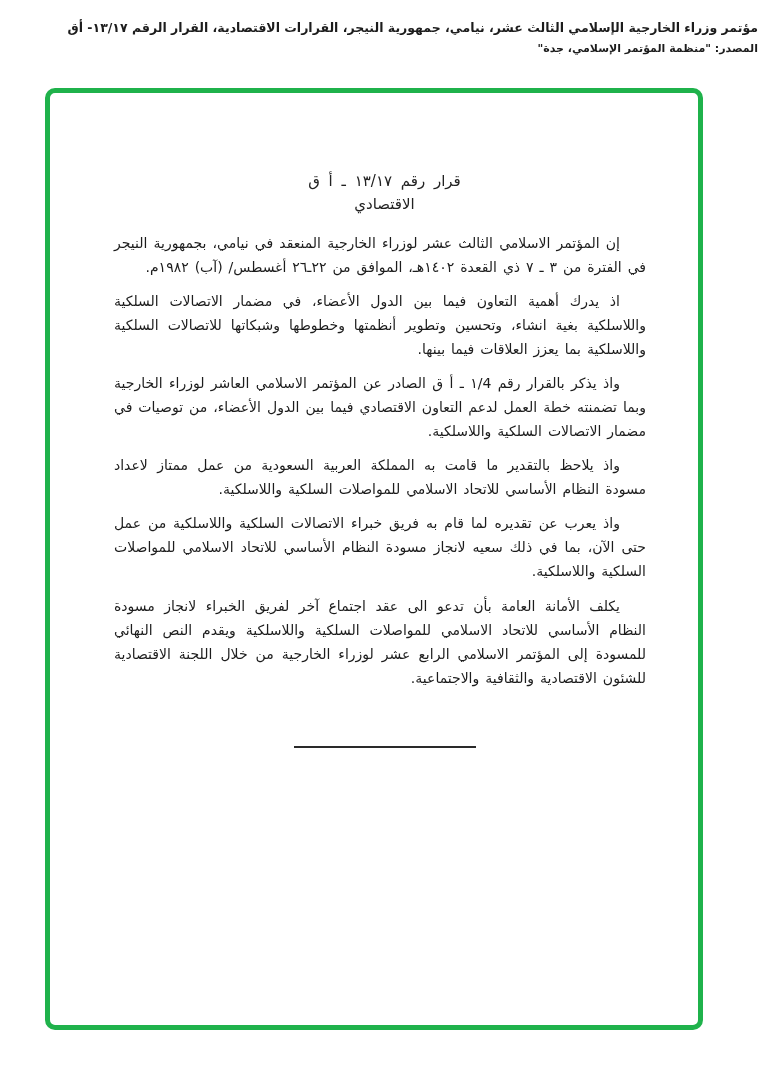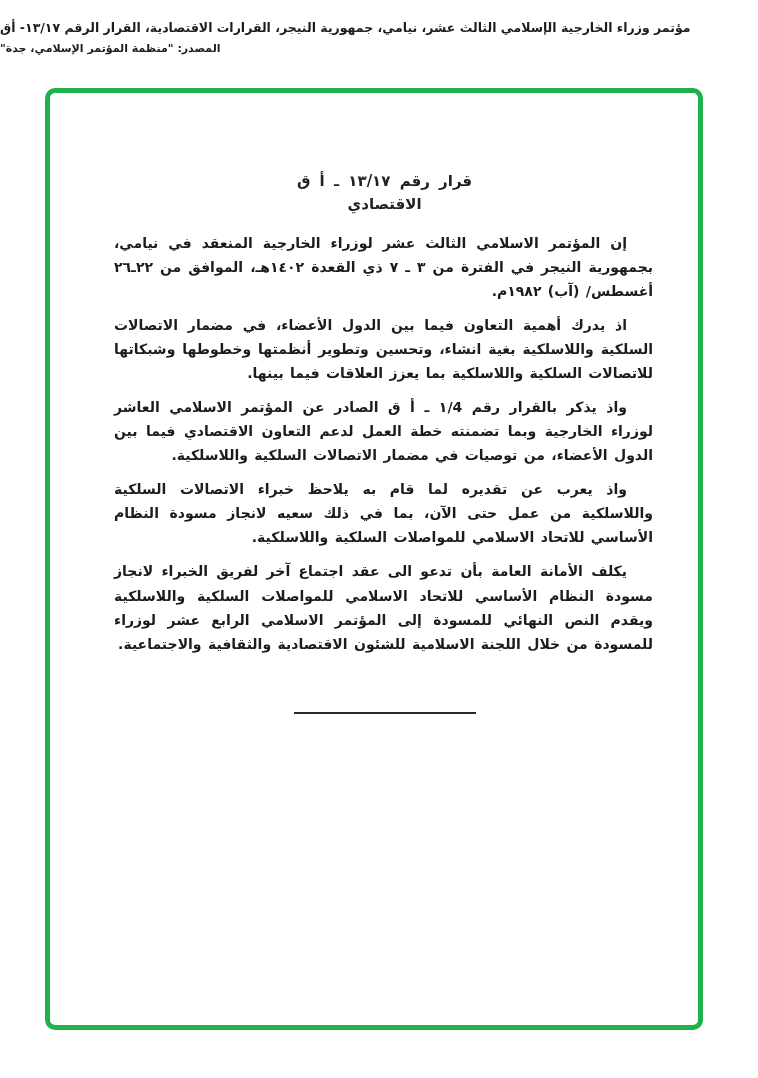--- a/index.html
+++ b/index.html
@@ -16,21 +16,21 @@
     color: #1c1c1c;
     overflow: hidden;
   }
 
   
   .doc-header {
     position: absolute;
     top: 20px;
     left: 0;
     width: 100%;
-    text-align: left;
+    text-align: right;
   }
   .doc-header .line1 {
     font-size: 12.5px;
     font-weight: bold;
     letter-spacing: 0.2px;
     white-space: nowrap;
   }
   .doc-header .line2 {
     margin-top: 7px;
     font-size: 11px;
@@ -43,39 +43,38 @@
     top: 88px;
     left: 45px;
     width: 658px;
     height: 942px;
     box-sizing: border-box;
     border: 5px solid #1fb24b;
     border-radius: 10px;
     background: #ffffff;
     padding: 77px 43px 0 64px;
     overflow: hidden;
-    font-weight: bold;
   }
 
   
   .title-block {
     text-align: center;
     font-size: 15px;
     line-height: 1.55;
     word-spacing: 4px;
     color: #222222;
   }
   .title-block .t-line { margin: 0; }
 
   
   .body-block {
     margin-top: 14px;
   }
   .body-block p {
-    margin: 0 2px 10px 0;
+    margin: 0 9px 10px 0;
     font-size: 14px;
     line-height: 1.72;
     text-align: justify;
     text-indent: 26px;
     word-spacing: 1.5px;
     color: #1c1c1c;
   }
 
   
   .divider {
@@ -99,21 +98,22 @@
 
     <div class="title-block">
       <div class="t-line">قرار رقم ١٣/١٧ ـ أ ق</div>
       <div class="t-line">الاقتصادي</div>
     </div>
 
     <div class="body-block">
       <p>إن المؤتمر الاسلامي الثالث عشر لوزراء الخارجية المنعقد في نيامي، بجمهورية النيجر في الفترة من ٣ ـ ٧ ذي القعدة ١٤٠٢هـ، الموافق من ٢٢ـ٢٦ أغسطس/ (آب) ١٩٨٢م.</p>
       <p>اذ يدرك أهمية التعاون فيما بين الدول الأعضاء، في مضمار الاتصالات السلكية واللاسلكية بغية انشاء، وتحسين وتطوير أنظمتها وخطوطها وشبكاتها للاتصالات السلكية واللاسلكية بما يعزز العلاقات فيما بينها.</p>
       <p>واذ يذكر بالقرار رقم ١/4 ـ أ ق الصادر عن المؤتمر الاسلامي العاشر لوزراء الخارجية وبما تضمنته خطة العمل لدعم التعاون الاقتصادي فيما بين الدول الأعضاء، من توصيات في مضمار الاتصالات السلكية واللاسلكية.</p>
-      <p>واذ يعرب عن تقديره لما قام به يلاحظ خبراء الاتصالات السلكية واللاسلكية من عمل حتى الآن، بما في ذلك سعيه لانجاز مسودة النظام الأساسي للاتحاد الاسلامي للمواصلات السلكية واللاسلكية.</p>
-      <p>يكلف الأمانة العامة بأن تدعو الى عقد اجتماع آخر لفريق الخبراء لانجاز مسودة النظام الأساسي للاتحاد الاسلامي للمواصلات السلكية واللاسلكية ويقدم النص النهائي للمسودة إلى المؤتمر الاسلامي الرابع عشر لوزراء للمسودة من خلال اللجنة الاسلامية للشئون الاقتصادية والثقافية والاجتماعية.</p>
+      <p>واذ يلاحظ بالتقدير ما قامت به المملكة العربية السعودية من عمل ممتاز لاعداد مسودة النظام الأساسي للاتحاد الاسلامي للمواصلات السلكية واللاسلكية.</p>
+      <p>واذ يعرب عن تقديره لما قام به فريق خبراء الاتصالات السلكية واللاسلكية من عمل حتى الآن، بما في ذلك سعيه لانجاز مسودة النظام الأساسي للاتحاد الاسلامي للمواصلات السلكية واللاسلكية.</p>
+      <p>يكلف الأمانة العامة بأن تدعو الى عقد اجتماع آخر لفريق الخبراء لانجاز مسودة النظام الأساسي للاتحاد الاسلامي للمواصلات السلكية واللاسلكية ويقدم النص النهائي للمسودة إلى المؤتمر الاسلامي الرابع عشر لوزراء الخارجية من خلال اللجنة الاقتصادية للشئون الاقتصادية والثقافية والاجتماعية.</p>
     </div>
 
     <div class="divider"></div>
 
   </div>
 
 </div>
 
 </body></html>

